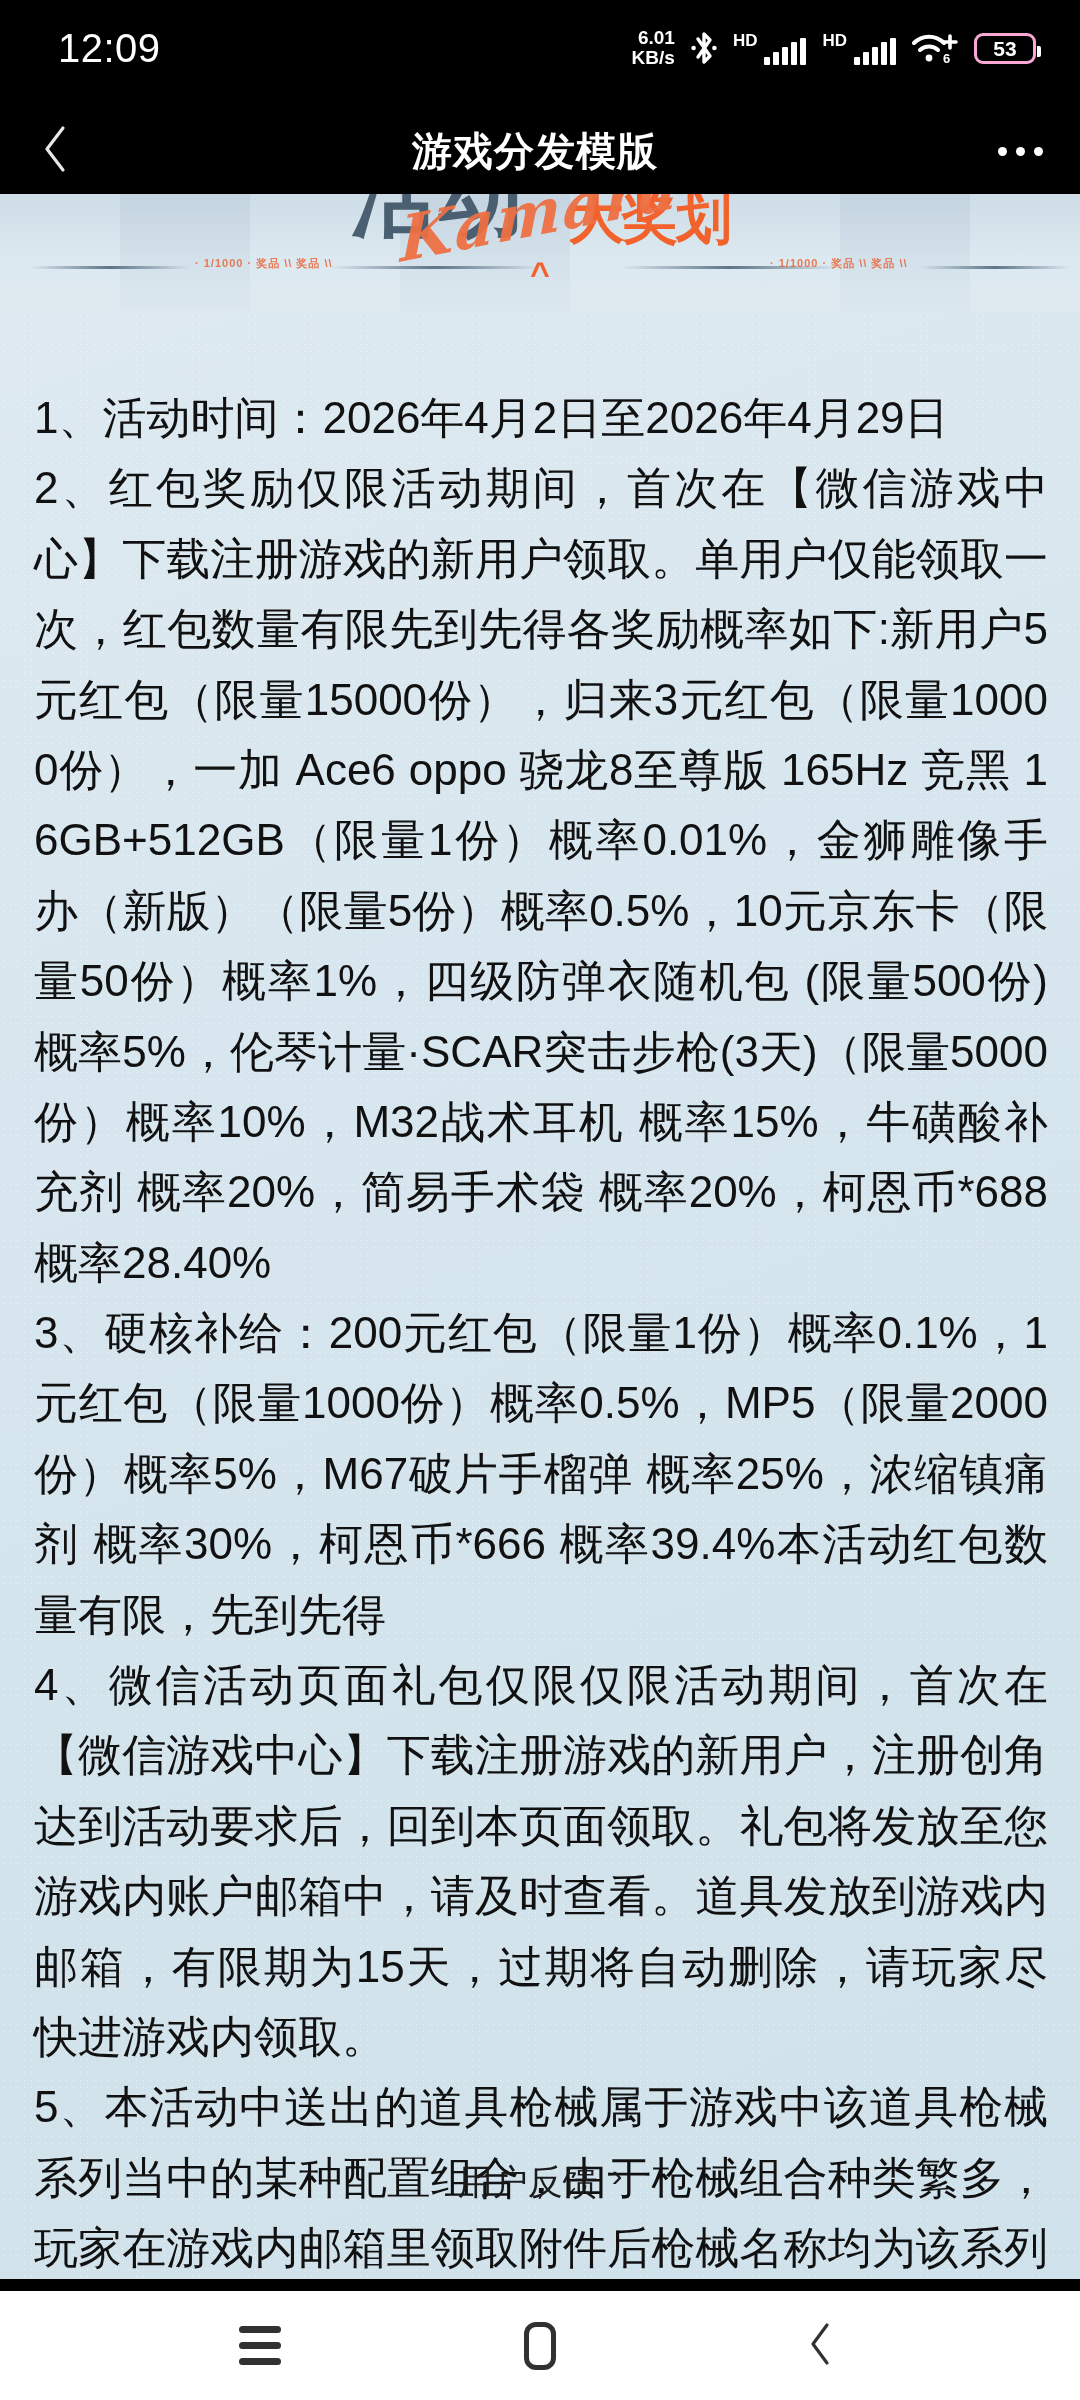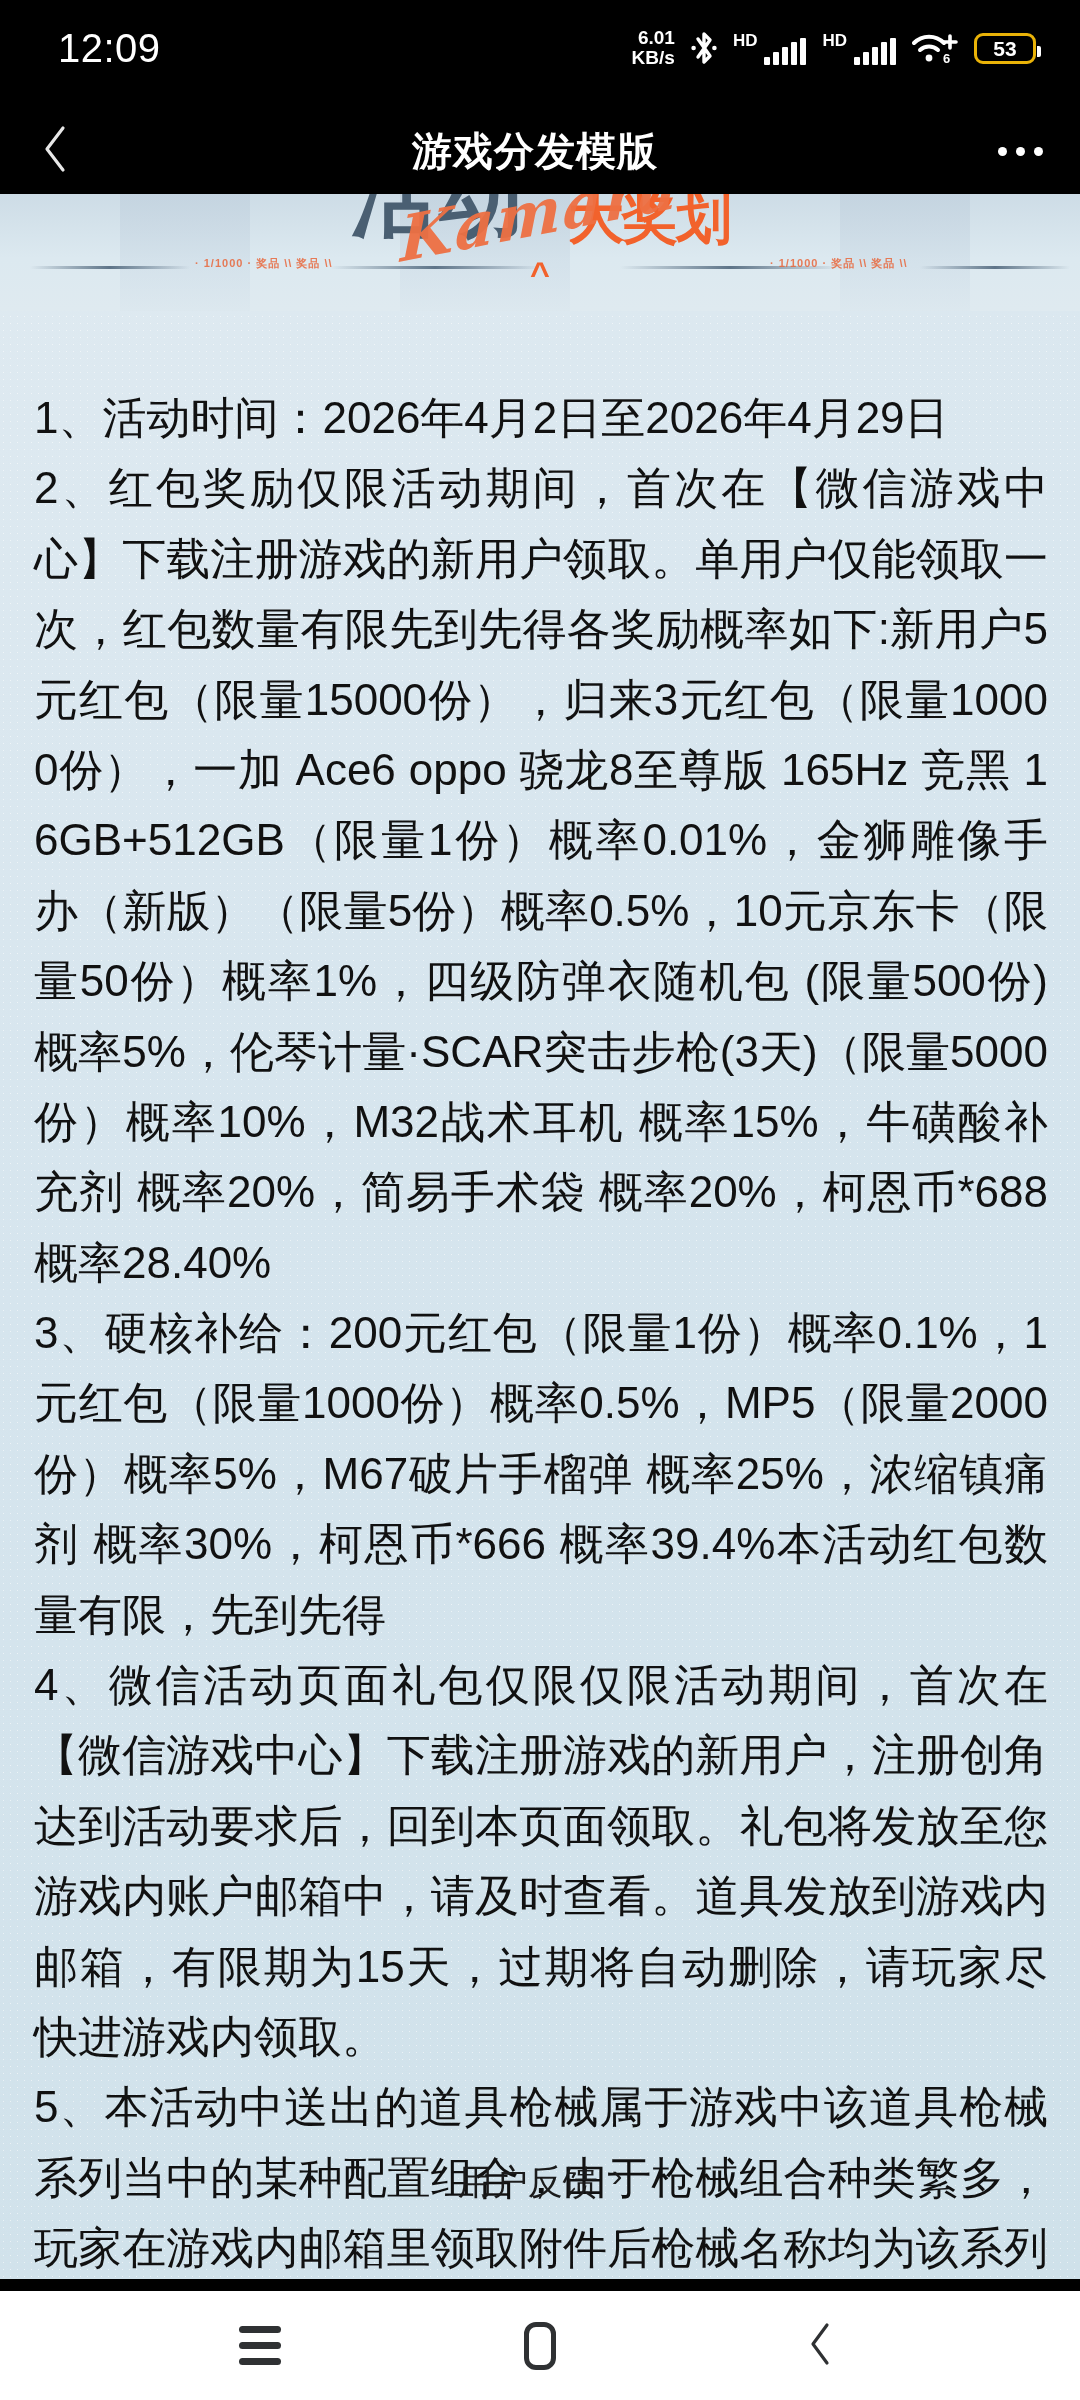--- a/index.html
+++ b/index.html
@@ -30,21 +30,21 @@
   .hd-badge{ font-size:17px; font-weight:700; line-height:1; margin-bottom:16px; }
   .bars{ display:flex; align-items:flex-end; gap:3px; height:27px; }
   .bars i{ display:block; width:6px; background:#fff; border-radius:1px; }
   .bars i:nth-child(1){ height:8px; }
   .bars i:nth-child(2){ height:13px; }
   .bars i:nth-child(3){ height:18px; }
   .bars i:nth-child(4){ height:23px; }
   .bars i:nth-child(5){ height:27px; }
   .batt{
     position:relative; width:62px; height:31px;
-    border:3px solid #eab308; border-radius:9px;
+    border:3px solid #f9a8d4; border-radius:9px;
     display:flex; align-items:center; justify-content:center;
   }
   .batt::after{
     content:""; position:absolute; right:-8px; top:10px;
     width:4px; height:11px; background:#fff; border-radius:0 2px 2px 0;
   }
   .batt span{ font-size:21px; font-weight:700; line-height:1; color:#fff; }
 
   
   .titlebar{

